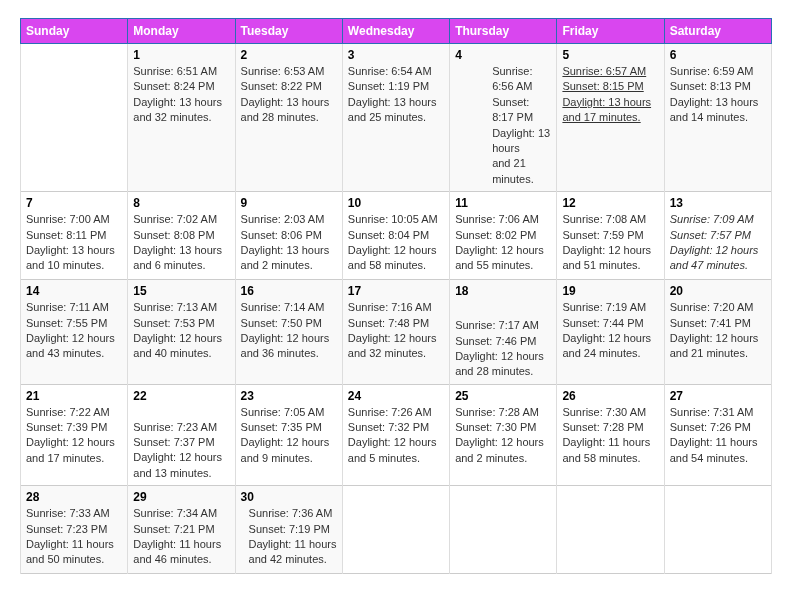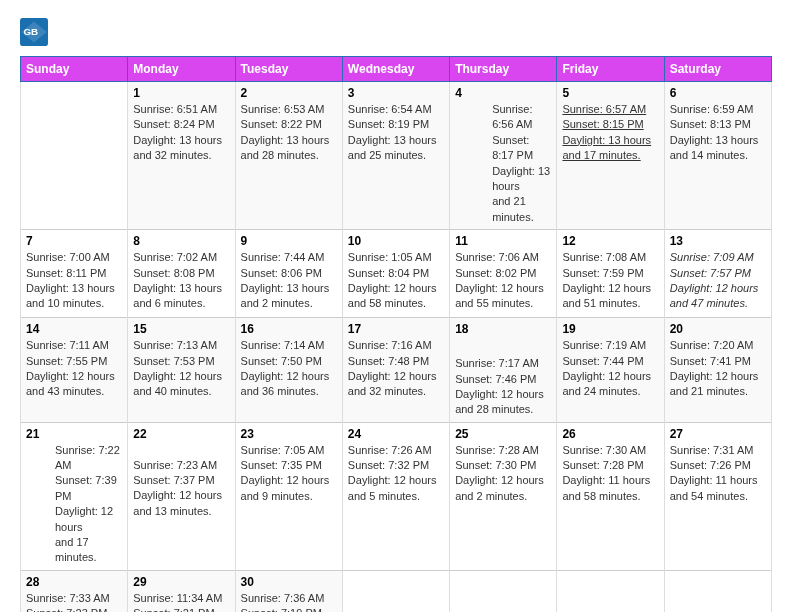--- a/index.html
+++ b/index.html
@@ -85,37 +85,20 @@
       font-size: 11px;
       color: #333;
       line-height: 1.4;
     }
     .empty-cell { background: #fff !important; }
   </style>
 </head>
 <body>
 
 <div class="page">
-  <div class="header">
-    <div class="logo">
-      <svg class="logo-icon" viewBox="0 0 40 40">
-        <rect x="0" y="0" width="40" height="40" rx="4" fill="#1a6faf"></rect>
-        <polygon points="20,5 38,20 20,35 2,20" fill="#fff" opacity="0.15"></polygon>
-        <text x="5" y="24" font-size="14" font-weight="bold" fill="white" font-family="Arial">GB</text>
-      </svg>
-      <div style="display:flex;flex-direction:column;line-height:1.15;">
-        <span style="font-size:17px;font-weight:bold;color:#333;"></span>
-        <span style="font-size:17px;font-weight:bold;color:#1a6faf;"></span>
-      </div>
-    </div>
-    <div class="title-block">
-      <div class="month-title"></div>
-      <div class="subtitle"></div>
-    </div>
-  </div>
 
   <table>
     <thead>
       <tr>
       <th>Sunday</th>
           <th>Monday</th>
           <th>Tuesday</th>
           <th>Wednesday</th>
           <th>Thursday</th>
           <th>Friday</th>
@@ -135,21 +118,21 @@
           <td>
             <span class="day-number">2</span>
             <div class="day-detail" style="white-space: pre-line;">Sunrise: 6:53 AM
 Sunset: 8:22 PM
 Daylight: 13 hours
 and 28 minutes.</div>
           </td>
           <td>
             <span class="day-number">3</span>
             <div class="day-detail" style="white-space: pre-line;">Sunrise: 6:54 AM
-Sunset: 8:19 PM
+Sunset: 1:19 PM
 Daylight: 13 hours
 and 25 minutes.</div>
           </td>
           <td>
             <span class="day-number">4</span>
             <div class="day-detail" style="white-space: pre-line; margin-left: 37px;">Sunrise: 6:56 AM
 Sunset: 8:17 PM
 Daylight: 13 hours
 and 21 minutes.</div>
           </td>
@@ -178,28 +161,28 @@
           </td>
           <td>
             <span class="day-number">8</span>
             <div class="day-detail" style="white-space: pre-line;">Sunrise: 7:02 AM
 Sunset: 8:08 PM
 Daylight: 13 hours
 and 6 minutes.</div>
           </td>
           <td>
             <span class="day-number">9</span>
-            <div class="day-detail" style="white-space: pre-line;">Sunrise: 7:44 AM
+            <div class="day-detail" style="white-space: pre-line;">Sunrise: 2:03 AM
 Sunset: 8:06 PM
 Daylight: 13 hours
 and 2 minutes.</div>
           </td>
           <td>
             <span class="day-number">10</span>
-            <div class="day-detail" style="white-space: pre-line;">Sunrise: 1:05 AM
+            <div class="day-detail" style="white-space: pre-line;">Sunrise: 10:05 AM
 Sunset: 8:04 PM
 Daylight: 12 hours
 and 58 minutes.</div>
           </td>
           <td>
             <span class="day-number">11</span>
             <div class="day-detail" style="white-space: pre-line;">Sunrise: 7:06 AM
 Sunset: 8:02 PM
 Daylight: 12 hours
 and 55 minutes.</div>
@@ -266,21 +249,21 @@
             <span class="day-number">20</span>
             <div class="day-detail" style="white-space: pre-line;">Sunrise: 7:20 AM
 Sunset: 7:41 PM
 Daylight: 12 hours
 and 21 minutes.</div>
           </td>
         </tr>
         <tr>
           <td>
             <span class="day-number">21</span>
-            <div class="day-detail" style="white-space: pre-line; margin-left: 29px;">Sunrise: 7:22 AM
+            <div class="day-detail" style="white-space: pre-line;">Sunrise: 7:22 AM
 Sunset: 7:39 PM
 Daylight: 12 hours
 and 17 minutes.</div>
           </td>
           <td>
             <span class="day-number">22</span>
             <div class="day-detail" style="white-space: pre-line; margin-top: 17px;">Sunrise: 7:23 AM
 Sunset: 7:37 PM
 Daylight: 12 hours
 and 13 minutes.</div>
@@ -324,28 +307,28 @@
         <tr>
           <td>
             <span class="day-number">28</span>
             <div class="day-detail" style="white-space: pre-line;">Sunrise: 7:33 AM
 Sunset: 7:23 PM
 Daylight: 11 hours
 and 50 minutes.</div>
           </td>
           <td>
             <span class="day-number">29</span>
-            <div class="day-detail" style="white-space: pre-line;">Sunrise: 11:34 AM
+            <div class="day-detail" style="white-space: pre-line;">Sunrise: 7:34 AM
 Sunset: 7:21 PM
 Daylight: 11 hours
 and 46 minutes.</div>
           </td>
           <td>
             <span class="day-number">30</span>
-            <div class="day-detail" style="white-space: pre-line;">Sunrise: 7:36 AM
+            <div class="day-detail" style="white-space: pre-line; margin-left: 8px;">Sunrise: 7:36 AM
 Sunset: 7:19 PM
 Daylight: 11 hours
 and 42 minutes.</div>
           </td>
           <td class="empty-cell"></td>
           <td class="empty-cell"></td>
           <td class="empty-cell"></td>
           <td class="empty-cell"></td>
         </tr>
       </tbody>

